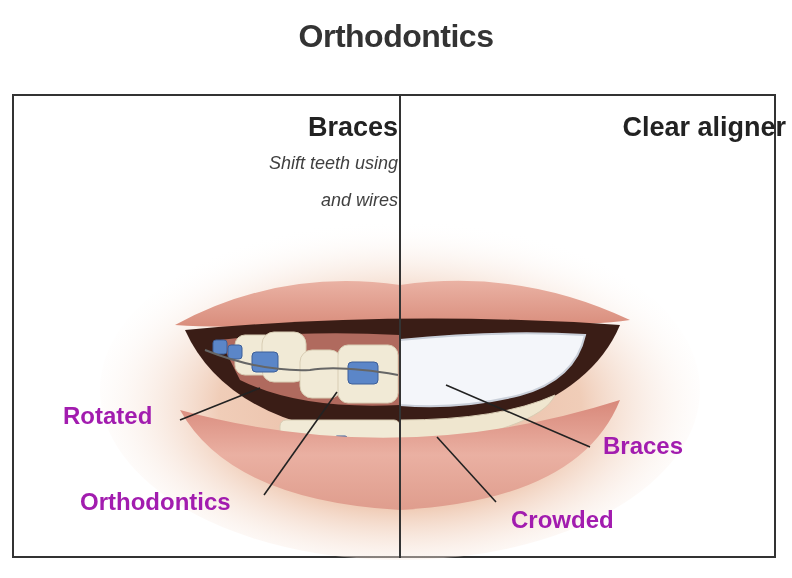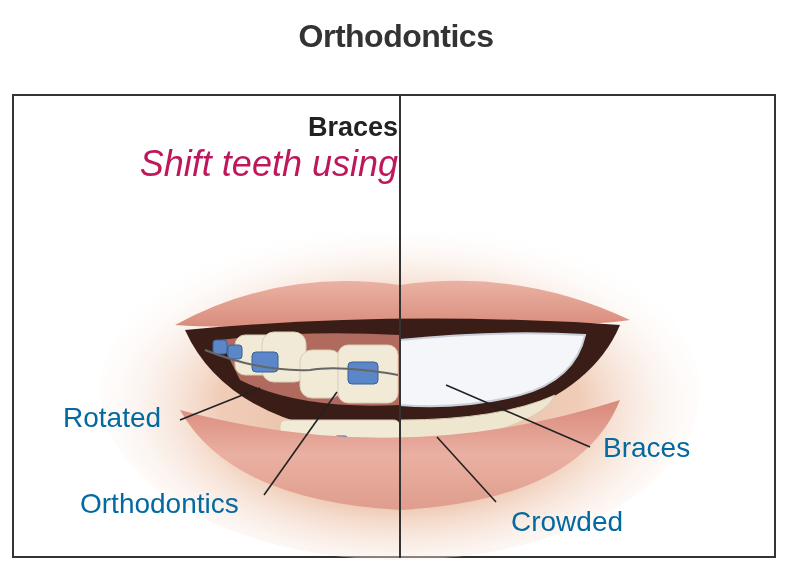--- a/index.html
+++ b/index.html
@@ -2,25 +2,25 @@
 <html><head>
 <meta charset="utf-8">
 <style>
   html,body{margin:0;padding:0;background:#fff;}
   body{width:792px;height:578px;position:relative;overflow:hidden;font-family:"Liberation Sans",sans-serif;color:#222;}
   .title{position:absolute;left:0;top:18px;width:792px;text-align:center;font-size:32px;font-weight:bold;color:#333;letter-spacing:-0.5px;}
   .frame{position:absolute;left:12px;top:94px;width:764px;height:464px;border:2px solid #333;box-sizing:border-box;overflow:hidden;}
   .divider{position:absolute;left:399px;top:94px;width:2px;height:464px;background:#333;z-index:5;}
   .panel-head{position:absolute;width:386px;text-align:right;z-index:4;}
   .panel-head .h{font-size:27px;font-weight:bold;color:#222;margin-top:18px;}
-  .panel-head .d{font-size:36px;font-style:italic;color:#be185d;line-height:37px;margin-top:2px;}
+  .panel-head .d{font-size:18px;font-style:italic;color:#404040;line-height:37px;margin-top:2px;}
   .left-head{left:12px;top:94px;}
   .right-head{left:400px;top:94px;}
   .illus{position:absolute;left:0;top:0;width:792px;height:578px;z-index:2;}
-  .label{position:absolute;font-size:28px;color:#0369a1;z-index:6;}
+  .label{position:absolute;font-size:24px;color:#a21caf;z-index:6;font-weight:bold;}
 </style>
 </head>
 <body>
 
 <div class="title">Orthodontics</div>
 
 <div class="frame"></div>
 <div class="divider"></div>
 
 <svg class="illus" viewBox="0 0 792 578">
@@ -68,22 +68,24 @@
     <line x1="264" y1="495" x2="337" y2="392"></line>
     <line x1="446" y1="385" x2="590" y2="447"></line>
     <line x1="437" y1="437" x2="496" y2="502"></line>
   </g>
 </svg>
 
 <div class="panel-head left-head">
   <div class="h">Braces</div>
   <div class="d">
     <div>Shift teeth using</div>
+    <div>and wires</div>
   </div>
 </div>
 
 <div class="panel-head right-head">
+  <div class="h">Clear aligner</div>
 </div>
 
 <div class="label" style="left:63px;top:402px;">Rotated</div>
 <div class="label" style="left:80px;top:488px;">Orthodontics</div>
 <div class="label" style="left:603px;top:432px;">Braces</div>
 <div class="label" style="left:503px;top:506px;margin-left:8px;">Crowded</div>
 
 </body></html>

